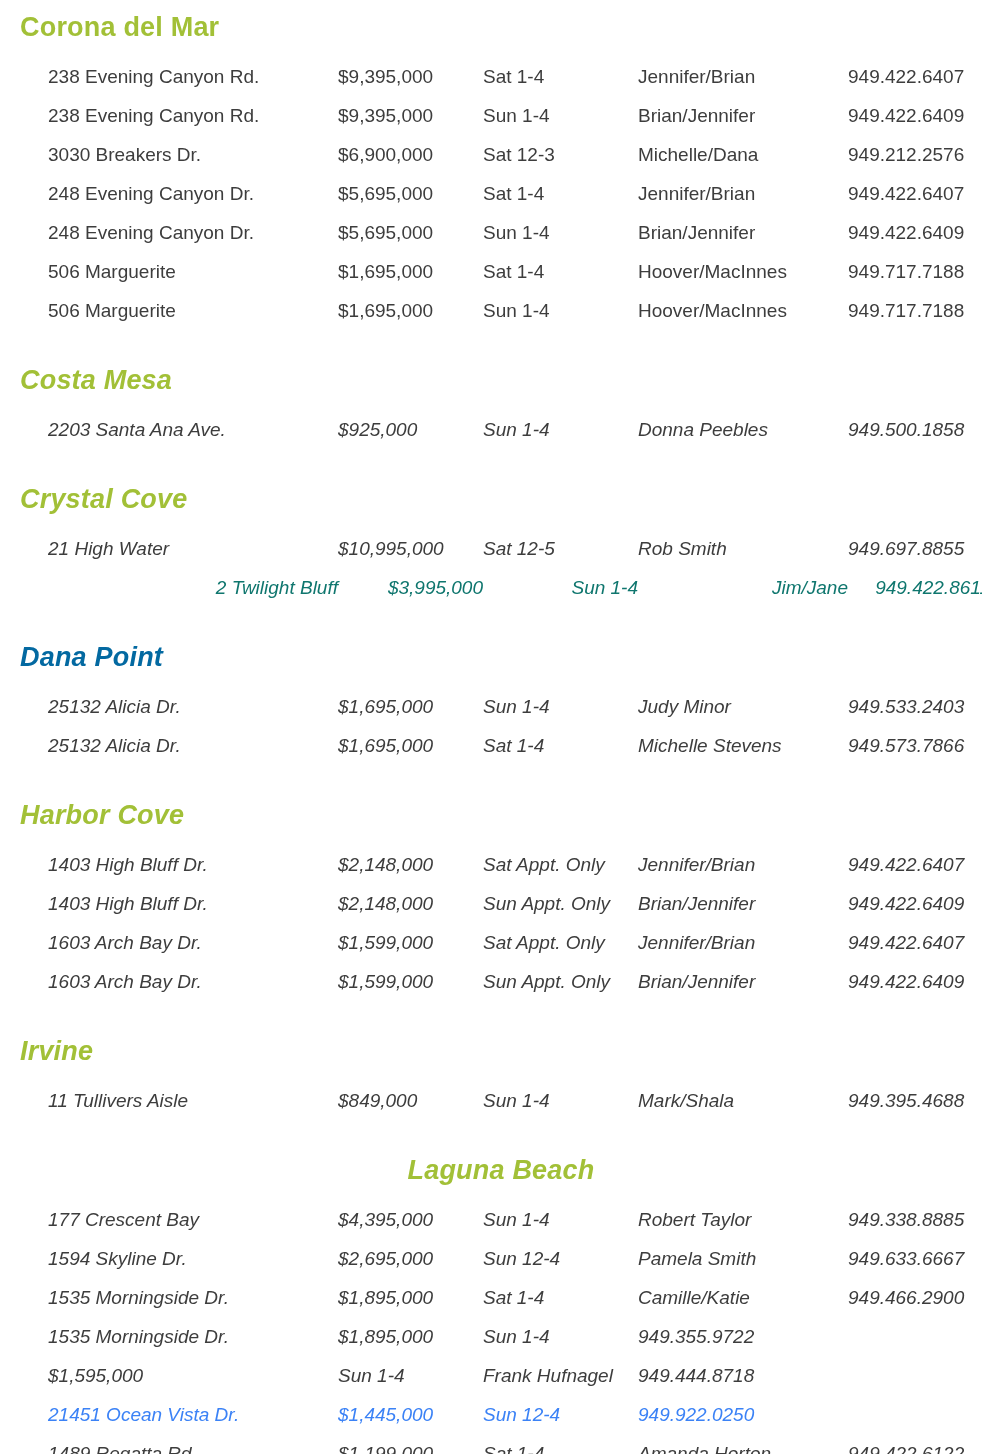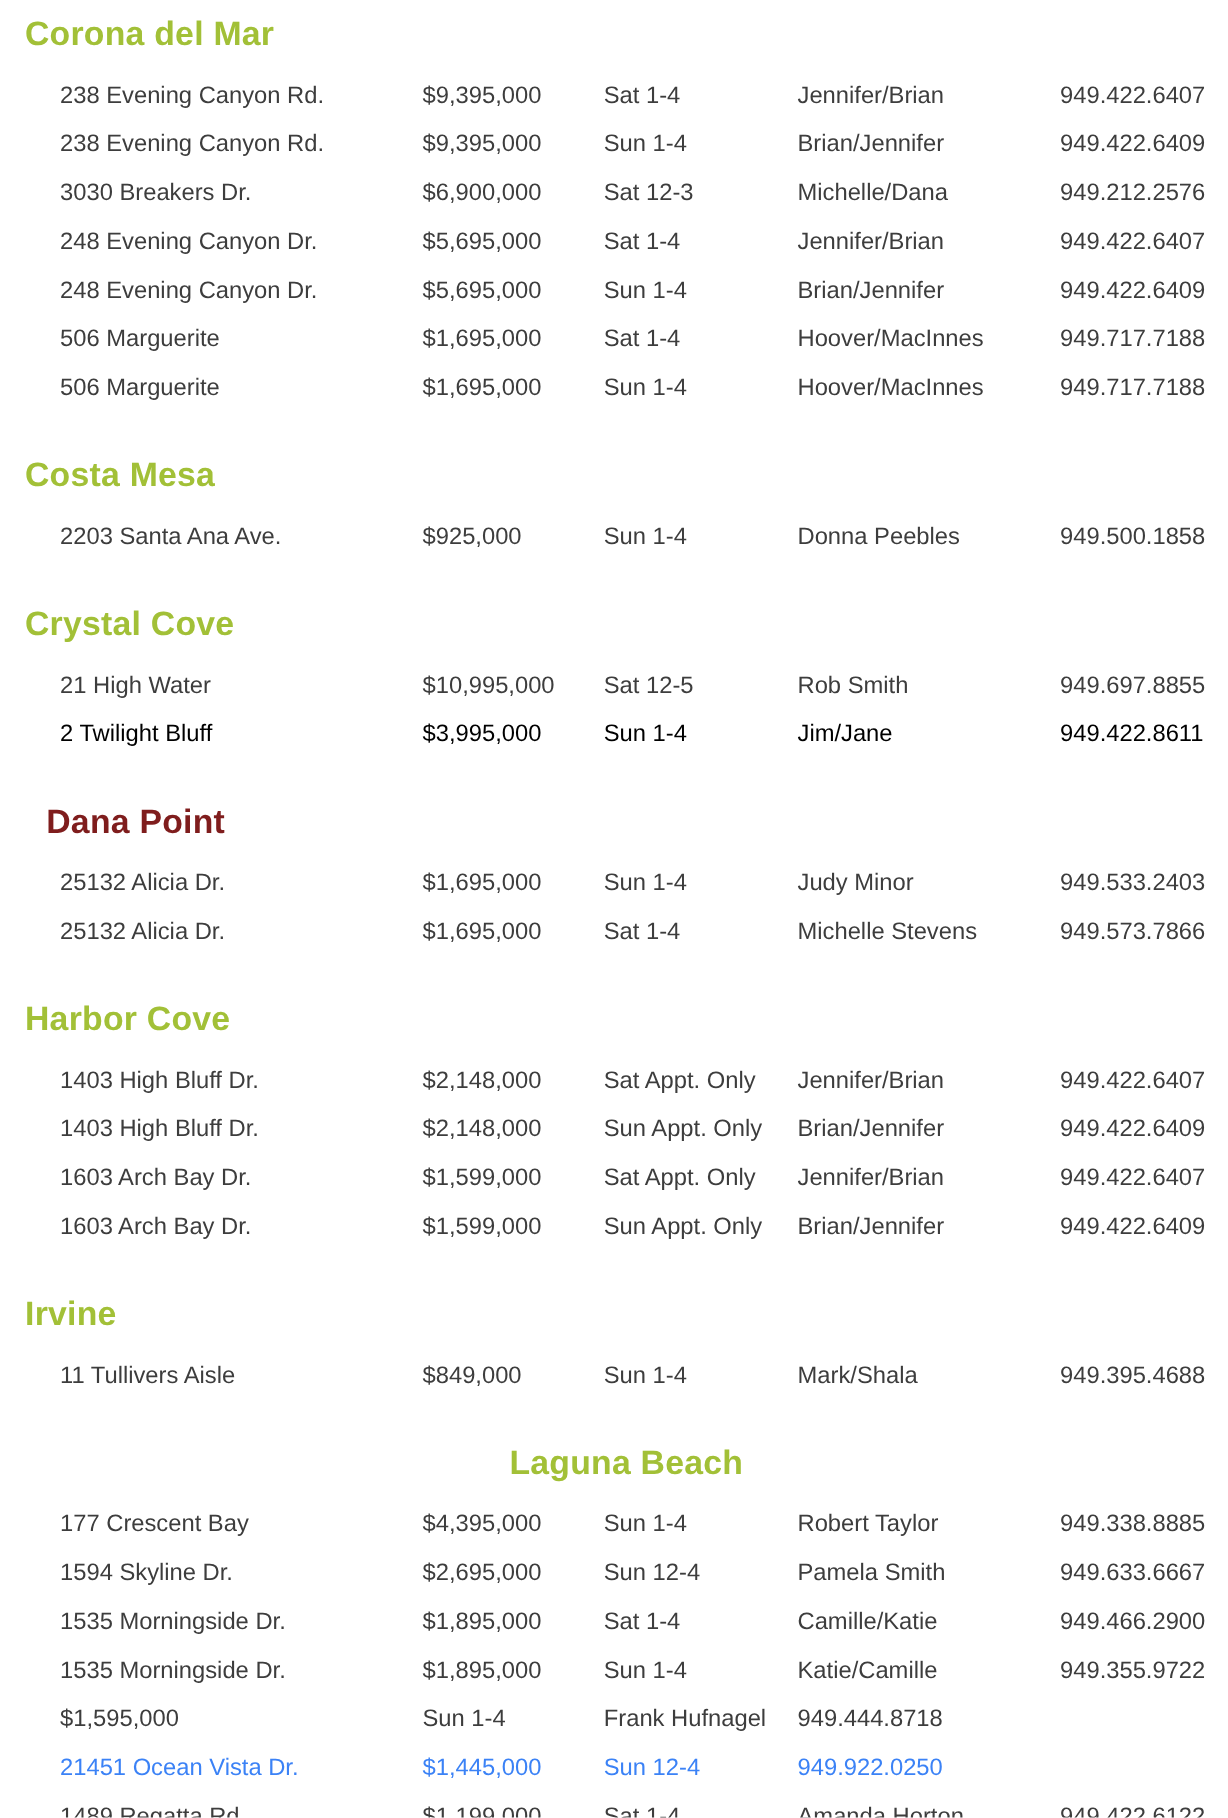--- a/index.html
+++ b/index.html
@@ -7,21 +7,21 @@
     background: #ffffff;
     font-family: "Liberation Sans", "DejaVu Sans", sans-serif;
   }
   body {
     width: 982px;
     height: 1454px;
     overflow: hidden;
     padding: 10px 0 0 20px;
   }
   .section { }
-  .section:not(:first-child) { margin-top: 33px; }
+  .section:not(:first-child) { margin-top: 33px; font-style: italic; }
   .section-heading {
     font-size: 27px;
     line-height: 34px;
     font-weight: 600;
     letter-spacing: 0.2px;
     margin-bottom: 13px;
     color: #a2c037; 
   }
   .listing-row {
     display: grid;
@@ -102,30 +102,30 @@
     </section>
     <section class="section">
       <div class="section-heading" style="color: rgb(162, 192, 55);">Crystal Cove</div>
       <div class="listing-row" style="color: rgb(61, 61, 61);">
         <div class="cell">21 High Water</div>
         <div class="cell">$10,995,000</div>
         <div class="cell">Sat 12-5</div>
         <div class="cell">Rob Smith</div>
         <div class="cell">949.697.8855</div>
       </div>
-      <div class="listing-row" style="color: #000000;">
+      <div class="listing-row" style="color: #0f766e; text-align: right;">
         <div class="cell">2 Twilight Bluff</div>
         <div class="cell">$3,995,000</div>
         <div class="cell">Sun 1-4</div>
         <div class="cell">Jim/Jane</div>
         <div class="cell">949.422.8611</div>
       </div>
     </section>
     <section class="section">
-      <div class="section-heading" style="color: #7f1d1d; margin-left: 17px;">Dana Point</div>
+      <div class="section-heading" style="color: #0369a1;">Dana Point</div>
       <div class="listing-row" style="color: rgb(61, 61, 61);">
         <div class="cell">25132 Alicia Dr.</div>
         <div class="cell">$1,695,000</div>
         <div class="cell">Sun 1-4</div>
         <div class="cell">Judy Minor</div>
         <div class="cell">949.533.2403</div>
       </div>
       <div class="listing-row" style="color: rgb(61, 61, 61);">
         <div class="cell">25132 Alicia Dr.</div>
         <div class="cell">$1,695,000</div>
@@ -195,21 +195,20 @@
         <div class="cell">1535 Morningside Dr.</div>
         <div class="cell">$1,895,000</div>
         <div class="cell">Sat 1-4</div>
         <div class="cell">Camille/Katie</div>
         <div class="cell">949.466.2900</div>
       </div>
       <div class="listing-row" style="color: rgb(61, 61, 61);">
         <div class="cell">1535 Morningside Dr.</div>
         <div class="cell">$1,895,000</div>
         <div class="cell">Sun 1-4</div>
-        <div class="cell">Katie/Camille</div>
         <div class="cell">949.355.9722</div>
       </div>
       <div class="listing-row" style="color: rgb(61, 61, 61);">
         <div class="cell">$1,595,000</div>
         <div class="cell">Sun 1-4</div>
         <div class="cell">Frank Hufnagel</div>
         <div class="cell">949.444.8718</div>
       </div>
       <div class="listing-row" style="color: #3b82f6;">
         <div class="cell">21451 Ocean Vista Dr.</div>

